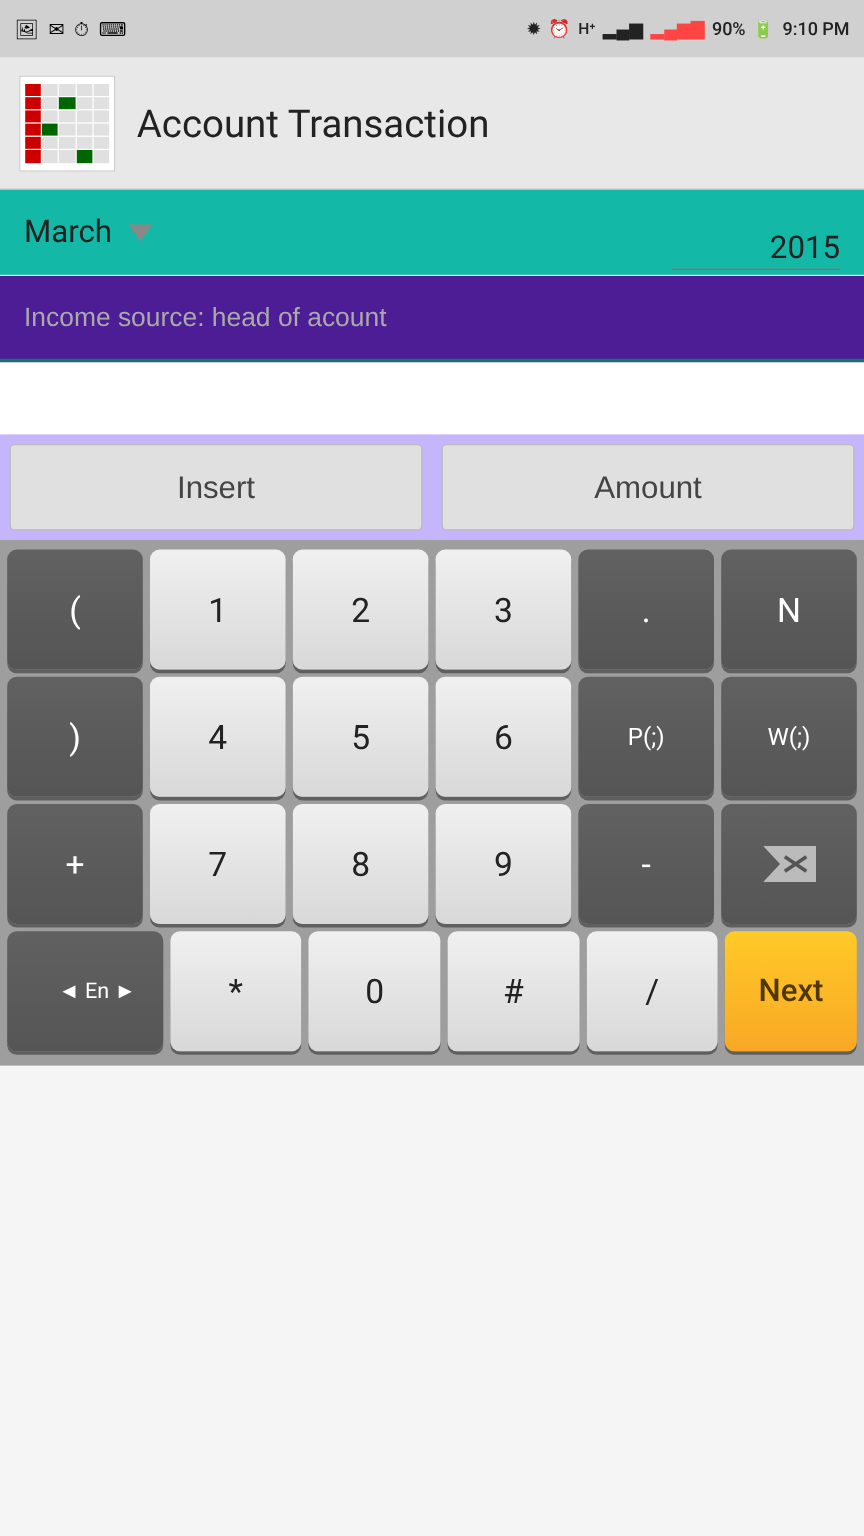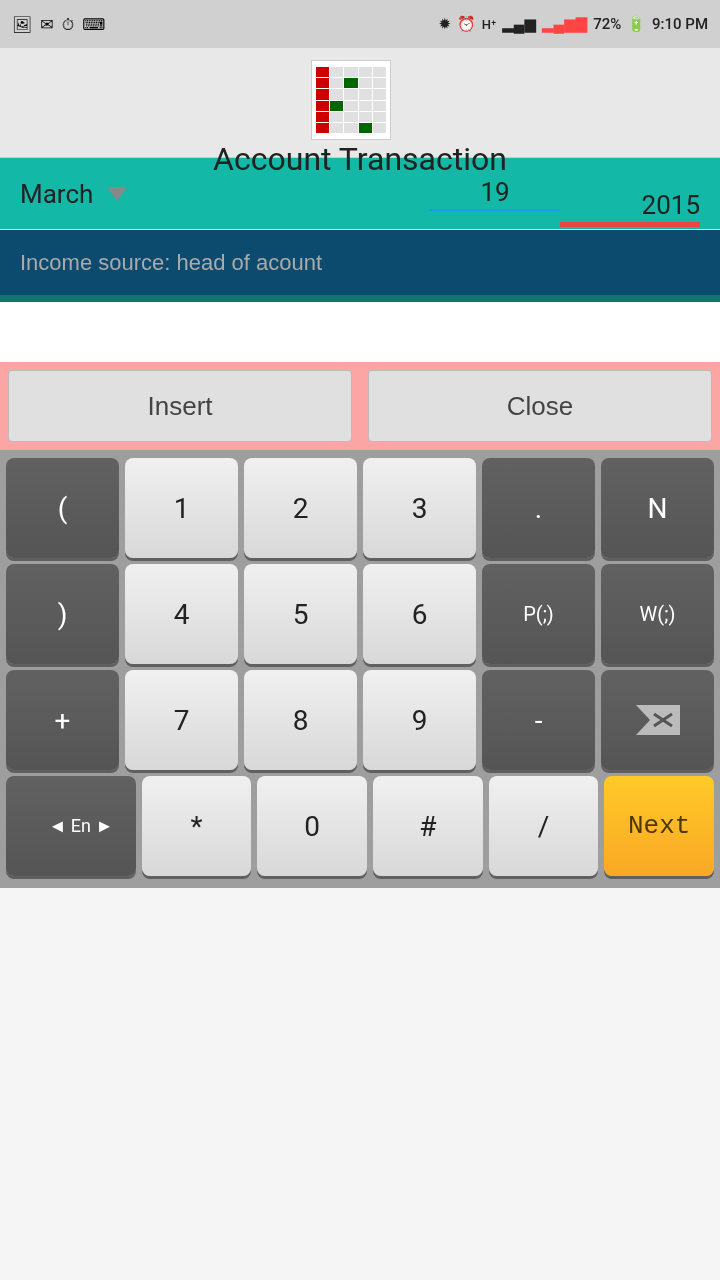--- a/index.html
+++ b/index.html
@@ -38,21 +38,20 @@
 
     
     #app-header {
       width: 720px;
       height: 110px;
       background: #e8e8e8;
       display: flex;
       align-items: center;
       padding: 12px 16px;
       border-bottom: 1px solid #ccc;
-      flex-direction: column;
     }
     #app-icon {
       width: 80px;
       height: 80px;
       background: #fff;
       border: 1px solid #ccc;
       margin-right: 18px;
       display: flex;
       align-items: center;
       justify-content: center;
@@ -118,33 +117,33 @@
       width: 130px;
       text-align: center;
       border-bottom: 2px solid #2196F3;
       padding-bottom: 2px;
     }
     #year-field {
       font-size: 26px;
       color: #222;
       width: 140px;
       text-align: right;
-      border-bottom: 5px solid #ef4444;
+      border-bottom: 1px solid #ef4444;
       padding-bottom: 2px;
       margin-top: 29px;
     }
 
     
     .form-field {
       height: 72px;
       padding: 0 20px;
       display: flex;
       align-items: center;
-      border-bottom: 7px solid #0f766e;
-      background: #0c4a6e;
+      border-bottom: 3px solid #0f766e;
+      background: #4c1d95;
     }
     .form-field input {
       width: 100%;
       border: none;
       outline: none;
       font-size: 22px;
       color: #aaa;
       background: transparent;
     }
     .form-field input::placeholder {
@@ -155,21 +154,21 @@
     #spacer {
       height: 60px;
       background: #fff;
     }
 
     
     #action-buttons {
       display: flex;
       width: 720px;
       height: 88px;
-      background: #fca5a5;
+      background: #c4b5fd;
     }
     .action-btn {
       flex: 1;
       display: flex;
       align-items: center;
       justify-content: center;
       font-size: 26px;
       color: #444;
       background: #e0e0e0;
       border: 1px solid #bbb;
@@ -237,21 +236,21 @@
     <span style="font-size:16px;">✉</span>
     <span style="font-size:16px;">⏱</span>
     <span style="font-size:16px;">⌨</span>
   </div>
   <div class="status-right">
     <span>✹</span>
     <span>⏰</span>
     <span style="font-size:13px;">H⁺</span>
     <span>▂▄▆</span>
     <span style="color:#f44;">▂▄▆▇</span>
-    <span>72%</span>
+    <span>90%</span>
     <span>🔋</span>
     <span>9:10 PM</span>
   </div>
 </div>
 
 <div id="app-header">
   <div id="app-icon">
     <div class="icon-table">
       <div class="icon-cell red"></div>
         <div class="icon-cell light"></div>
@@ -288,38 +287,37 @@
   <div id="app-title">Account Transaction</div>
 </div>
 
 <div id="form-area">
 
   <div id="date-row">
     <div id="month-field">
       <span>March</span>
       <span class="month-arrow"></span>
     </div>
-    <div id="day-field">19</div>
     <div id="year-field">2015</div>
   </div>
 
   <div class="form-field">
     <input type="text" placeholder="Income source: head of acount" style="">
   </div>
 
 
 
 
   <div id="spacer"></div>
 
 </div>
 
 <div id="action-buttons">
   <button class="action-btn">Insert</button>
-  <button class="action-btn">Close</button>
+  <button class="action-btn">Amount</button>
 </div>
 
 <div id="keyboard">
 
   <div class="kb-row">
     <div class="kb-key dark">(</div>
     <div class="kb-key light">1</div>
     <div class="kb-key light">2</div>
     <div class="kb-key light">3</div>
     <div class="kb-key dark">.</div>
@@ -350,16 +348,16 @@
       </svg>
     </div>
   </div>
 
   <div class="kb-row">
     <div class="kb-key lang" style="font-size:18px;">◄ En ►</div>
     <div class="kb-key light">*</div>
     <div class="kb-key light">0</div>
     <div class="kb-key light">#</div>
     <div class="kb-key light">/</div>
-    <div class="kb-key gold" style="font-size:26px; font-weight:500;font-family:Liberation Mono, monospace;">Next</div>
+    <div class="kb-key gold" style="font-size:26px; font-weight:500;">Next</div>
   </div>
 
 </div>
 
 </body></html>

